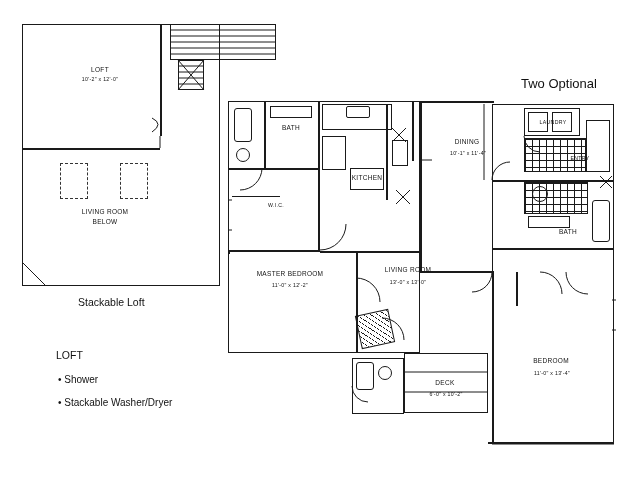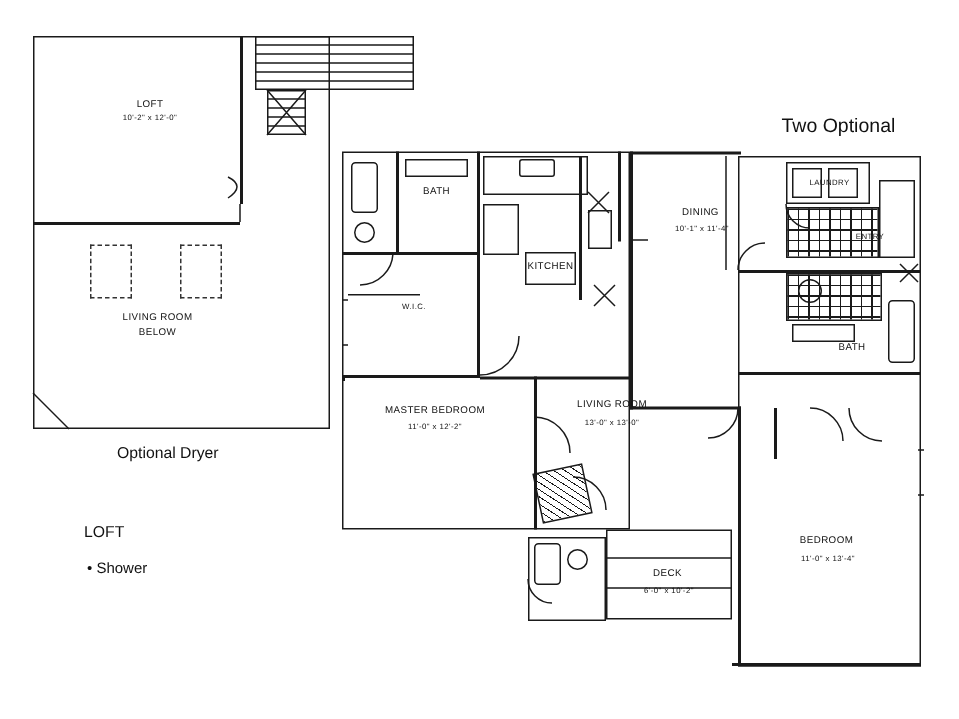--- a/index.html
+++ b/index.html
@@ -96,24 +96,25 @@
 
   <div style="position:absolute; left:60px; top:163px; width:28px; height:36px; border:1px dashed #333; box-sizing:border-box;"></div>
   <div style="position:absolute; left:120px; top:163px; width:28px; height:36px; border:1px dashed #333; box-sizing:border-box;"></div>
 
   <div class="lbl" style="left:70px; top:66px; width:60px;">LOFT</div>
   <div class="lbl sm" style="left:60px; top:76px; width:80px;">10'-2" x 12'-0"</div>
 
   <div class="lbl" style="left:62px; top:208px; width:86px;">LIVING ROOM</div>
   <div class="lbl" style="left:62px; top:218px; width:86px;">BELOW</div>
 
-  <div class="cap" style="left:78px; top:296px;">Optional Dryer</div>
+  <div class="cap" style="left:78px; top:296px;">Stackable Loft</div>
 
   <div class="cap" style="left:56px; top:349px;">LOFT</div>
   <div class="bullet" style="left:58px; top:374px;text-align:center;">• Shower</div>
+  <div class="bullet" style="left:58px; top:397px;">• Stackable Washer/Dryer</div>
 
   <div class="title" style="left:521px; top:76px;">Two Optional</div>
 
   <div class="wall" style="left:228px; top:101px; width:192px; height:252px;"></div>
 
   <div class="wall" style="left:492px; top:104px; width:122px; height:340px;"></div>
 
   <div class="line" style="left:420px; top:101px; width:74px; height:1.5px;"></div>
   <div class="line" style="left:420px; top:271px; width:74px; height:1.5px;"></div>
   <div class="line" style="left:420px; top:101px; width:1.5px; height:172px;"></div>

